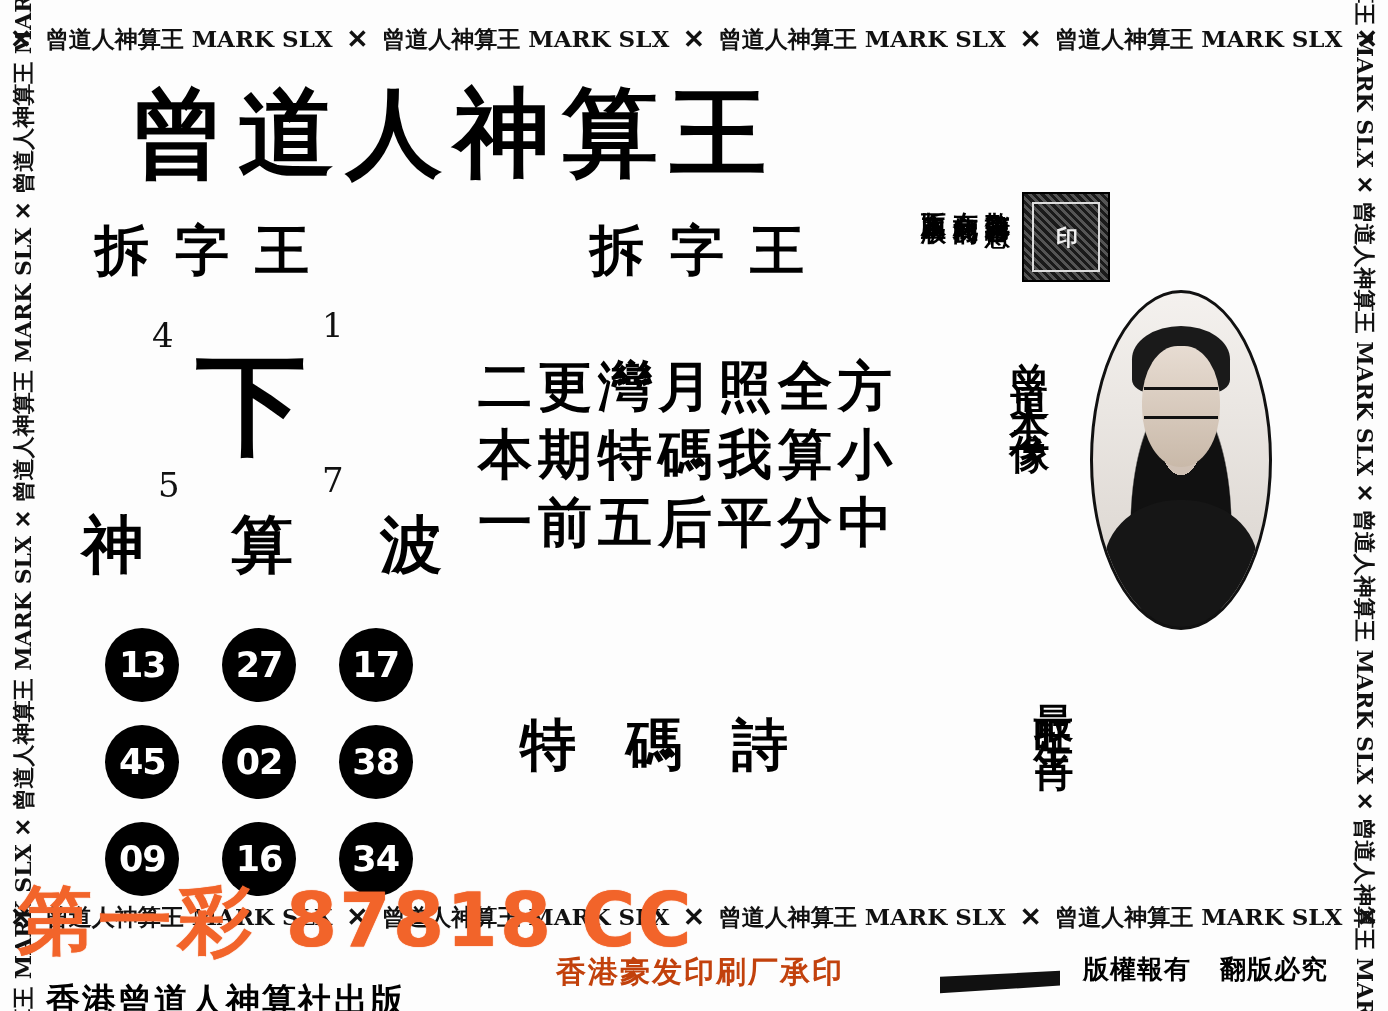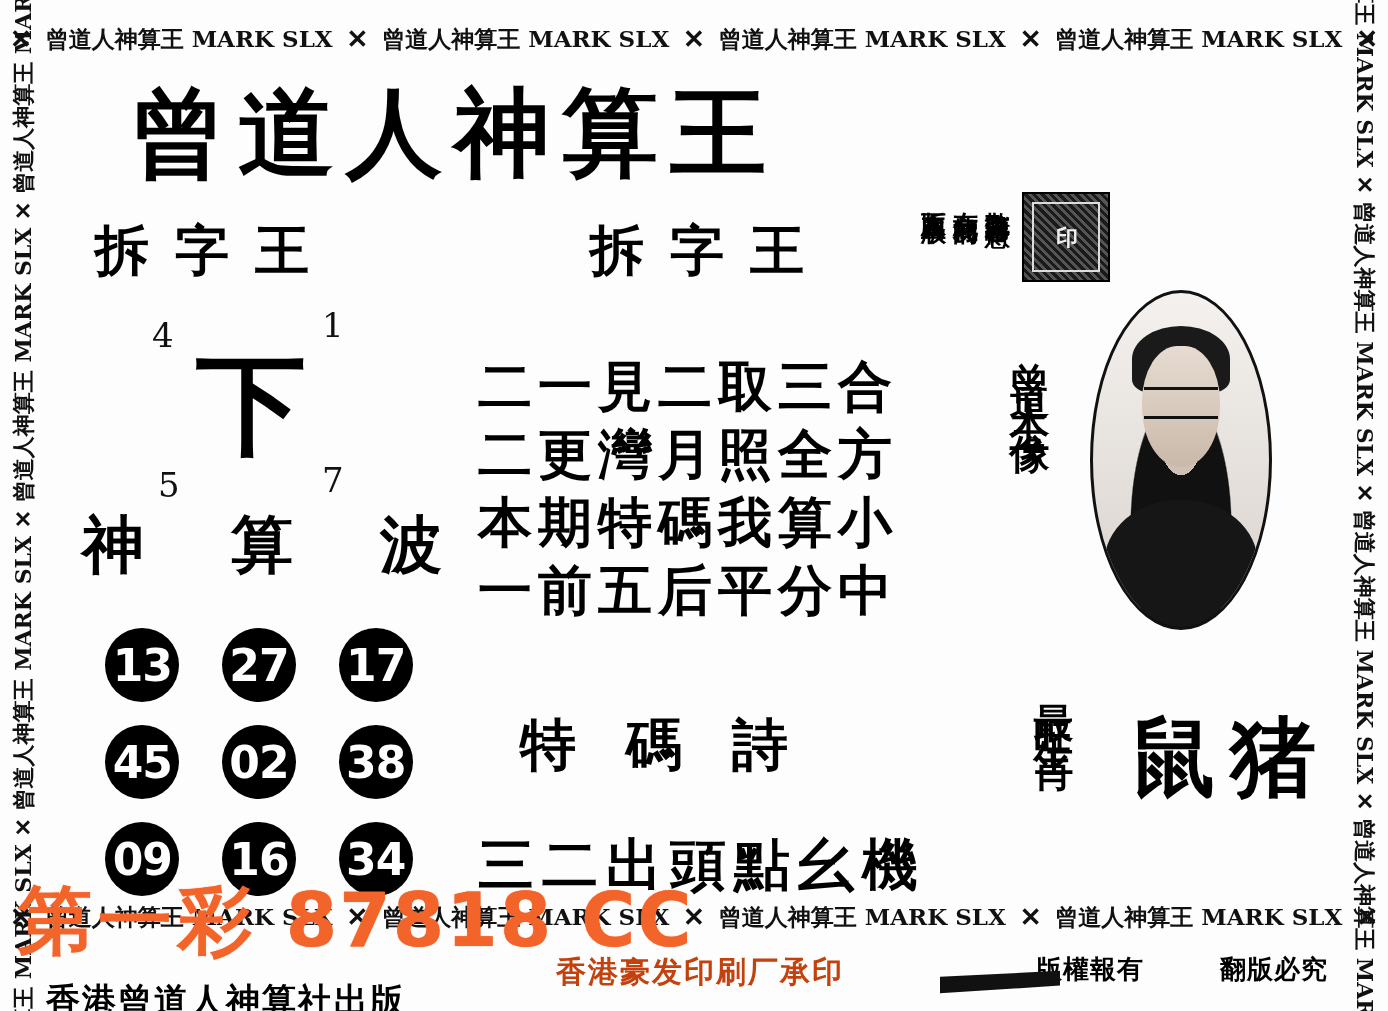--- a/index.html
+++ b/index.html
@@ -274,21 +274,21 @@
     width: 74px;
     height: 74px;
     border-radius: 50%;
     background: #000;
     color: #fff;
     display: flex;
     align-items: center;
     justify-content: center;
     font-family: "DejaVu Sans", sans-serif;
     font-weight: bold;
-    font-size: 44px;
+    font-size: 35px;
     letter-spacing: -1px;
   }
 
   
   .poem {
     position: absolute;
     left: 478px;
     top: 352px;
     width: 500px;
   }
@@ -373,21 +373,21 @@
     font-size: 30px;
     letter-spacing: 2px;
     color: #c2410c;
     white-space: nowrap;
   }
   .footer-right {
     position: absolute;
     right: 60px;
     top: 952px;
     display: flex;
-    gap: 76px;
+    gap: 29px;
     font-family: "DejaVu Serif", serif;
     font-weight: bold;
     font-size: 26px;
     letter-spacing: 1px;
     color: #000;
     white-space: nowrap;
   }
   .footer-blob {
     position: absolute;
     left: 940px;
@@ -483,31 +483,28 @@
     <div class="ball">17</div>
     <div class="ball">45</div>
     <div class="ball">02</div>
     <div class="ball">38</div>
     <div class="ball">09</div>
     <div class="ball">16</div>
     <div class="ball">34</div>
   </div>
 
   <div class="poem">
-    <div class="poem-line">二一見二取三合</div>
     <div class="poem-line">二更灣月照全方</div>
     <div class="poem-line">本期特碼我算小</div>
     <div class="poem-line">一前五后平分中</div>
   </div>
 
   <div class="temashi">特碼詩</div>
-  <div class="tema-line">三二出頭點幺機</div>
 
   <div class="zodiac-label">最旺生肖</div>
-  <div class="zodiac-chars">鼠猪</div>
 
   <div class="strip strip-bottom">
     <span class="xmark">✕</span>
     <span>曾道人神算王 MARK SLX</span>
     <span class="xmark">✕</span>
     <span>曾道人神算王 MARK SLX</span>
     <span class="xmark">✕</span>
     <span>曾道人神算王 MARK SLX</span>
     <span class="xmark">✕</span>
     <span>曾道人神算王 MARK SLX</span>

